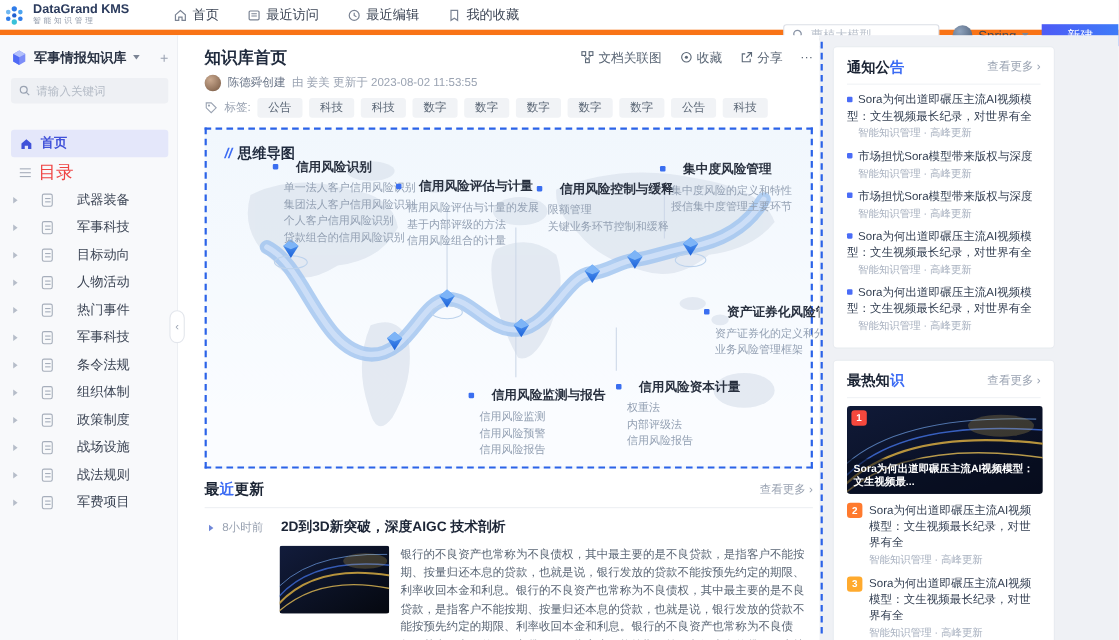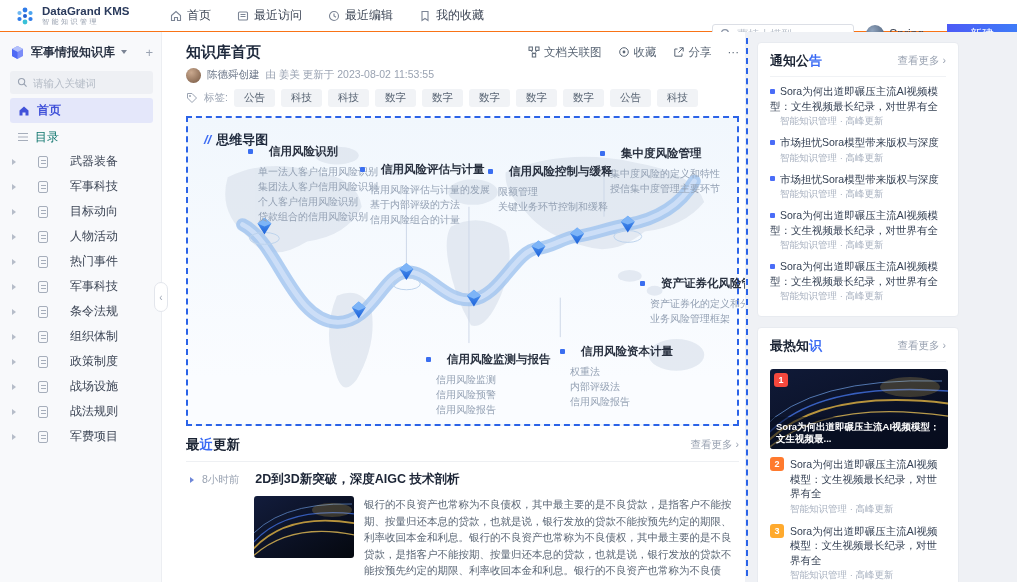--- a/index.html
+++ b/index.html
@@ -1,21 +1,21 @@
 <!DOCTYPE html>
 <html><head>
 <meta charset="utf-8">
 <style>
   * { margin:0; padding:0; box-sizing:border-box; }
   html,body { background:#e9ecf1; }
   body { font-family:"Liberation Sans","DejaVu Sans",sans-serif; }
   .app { position:relative; width:1017px; height:582px; background:#fff; overflow:hidden; }
 
   
-  .topbar { height:32px; background:#fff; border-bottom:1px solid #f97316; display:flex; align-items:center; padding:0 0 0 14px; }
+  .topbar { height:32px; background:#fff; border-bottom:5px solid #f97316; display:flex; align-items:center; padding:0 0 0 2px; }
   .brand { display:flex; align-items:center; gap:6px; width:148px; }
   .brand-text .t1 { font-size:11.5px; font-weight:bold; color:#2a3a5c; line-height:12px; }
   .brand-text .t2 { font-size:7px; color:#939cab; letter-spacing:2.5px; line-height:9px; }
   .topnav { display:flex; align-items:center; gap:26px; margin-left:8px; flex:1; }
   .topnav .nav-it { display:flex; align-items:center; gap:5px; font-size:12px; color:#3c4555; cursor:pointer; }
   .top-right { display:flex; align-items:center; gap:12px; padding-right:0;margin-top:37px; }
   .hsearch { display:flex; align-items:center; gap:5px; width:142px; height:21px; border:1px solid #dcdfe6; border-radius:3px; padding:0 7px; background:#fff; }
   .hsearch input { border:none; outline:none; width:100%; font-size:11px; color:#3c4555; background:transparent; }
   .hsearch input::placeholder { color:#b9c0cb; }
   .userbox { display:flex; align-items:center; gap:5px; font-size:12px; color:#3c4555; }
@@ -24,25 +24,25 @@
   .btn-new { width:70px; height:20px; background:linear-gradient(90deg,#4d5bf6,#3e7bf8); color:#fff; font-size:12px; border:none; display:flex; align-items:center; justify-content:center; cursor:pointer; }
 
   
   .bodyrow { display:flex; height:550px; }
 
   
   .sidebar { position:relative; width:162px; background:#f8f9fb; border-right:1px solid #eceef2; padding:8px 8px 0 10px; flex:none; }
   .kb-row { display:flex; align-items:center; gap:6px; height:24px; }
   .kb-name { font-size:12px; font-weight:bold; color:#2a3344; white-space:nowrap; }
   .kb-add { margin-left:auto; color:#9aa3b2; font-size:13px; cursor:pointer; }
-  .sb-search { display:flex; align-items:center; gap:5px; height:23px; background:#eef0f4; border-radius:3px; padding:0 7px; margin:7px 0 4px 0; }
+  .sb-search { display:flex; align-items:center; gap:5px; height:23px; background:#eef0f4; border-radius:3px; padding:0 7px; margin:7px 0 24px 0; }
   .sb-search input { border:none; outline:none; width:100%; background:transparent; font-size:10.5px; color:#3c4555; }
   .sb-search input::placeholder { color:#b4bbc6; }
   .sb-home { display:flex; align-items:center; gap:7px; height:25px; background:#e4e7fa; border-radius:3px; padding:0 8px; color:#4152d9; font-size:12px; font-weight:bold; cursor:pointer; }
-  .sb-dir { display:flex; align-items:center; gap:7px; height:24px; padding:0 8px; color:#0f766e; font-size:12px; margin-top:2px; }
+  .sb-dir { display:flex; align-items:center; gap:7px; height:24px; padding:0 8px; color:#ef4444; font-size:16px; margin-top:2px; }
   .dir-ic { width:10px; height:1.5px; background:#a6aebb; box-shadow:0 3.5px 0 #a6aebb, 0 7px 0 #a6aebb; margin-top:-7px; }
   .sb-item { display:flex; align-items:center; gap:22px; height:25px; padding:0 2px; font-size:12px; color:#3c4555; cursor:pointer; }
   .tri-r { width:0; height:0; border-top:3.5px solid transparent; border-bottom:3.5px solid transparent; border-left:4.5px solid #b6bdc9; flex:none; }
   .doc-ic { width:10px; height:12px; border:1px solid #a6aebb; border-radius:2px; position:relative; flex:none; }
   .doc-ic::before { content:''; position:absolute; left:1.5px; right:1.5px; top:3px; height:1px; background:#a6aebb; box-shadow:0 3px 0 #a6aebb; }
   .collapse-handle { position:absolute; right:-7px; top:250px; width:14px; height:30px; background:#fff; border:1px solid #e3e6ec; border-radius:8px; display:flex; align-items:center; justify-content:center; color:#9aa3b2; font-size:10px; z-index:5; cursor:pointer; }
 
   
   .main { flex:1; background:#fff; padding:10px 6px 0 24px; position:relative; overflow:hidden; }
   .doc-head { display:flex; align-items:center; justify-content:space-between; height:20px; }

